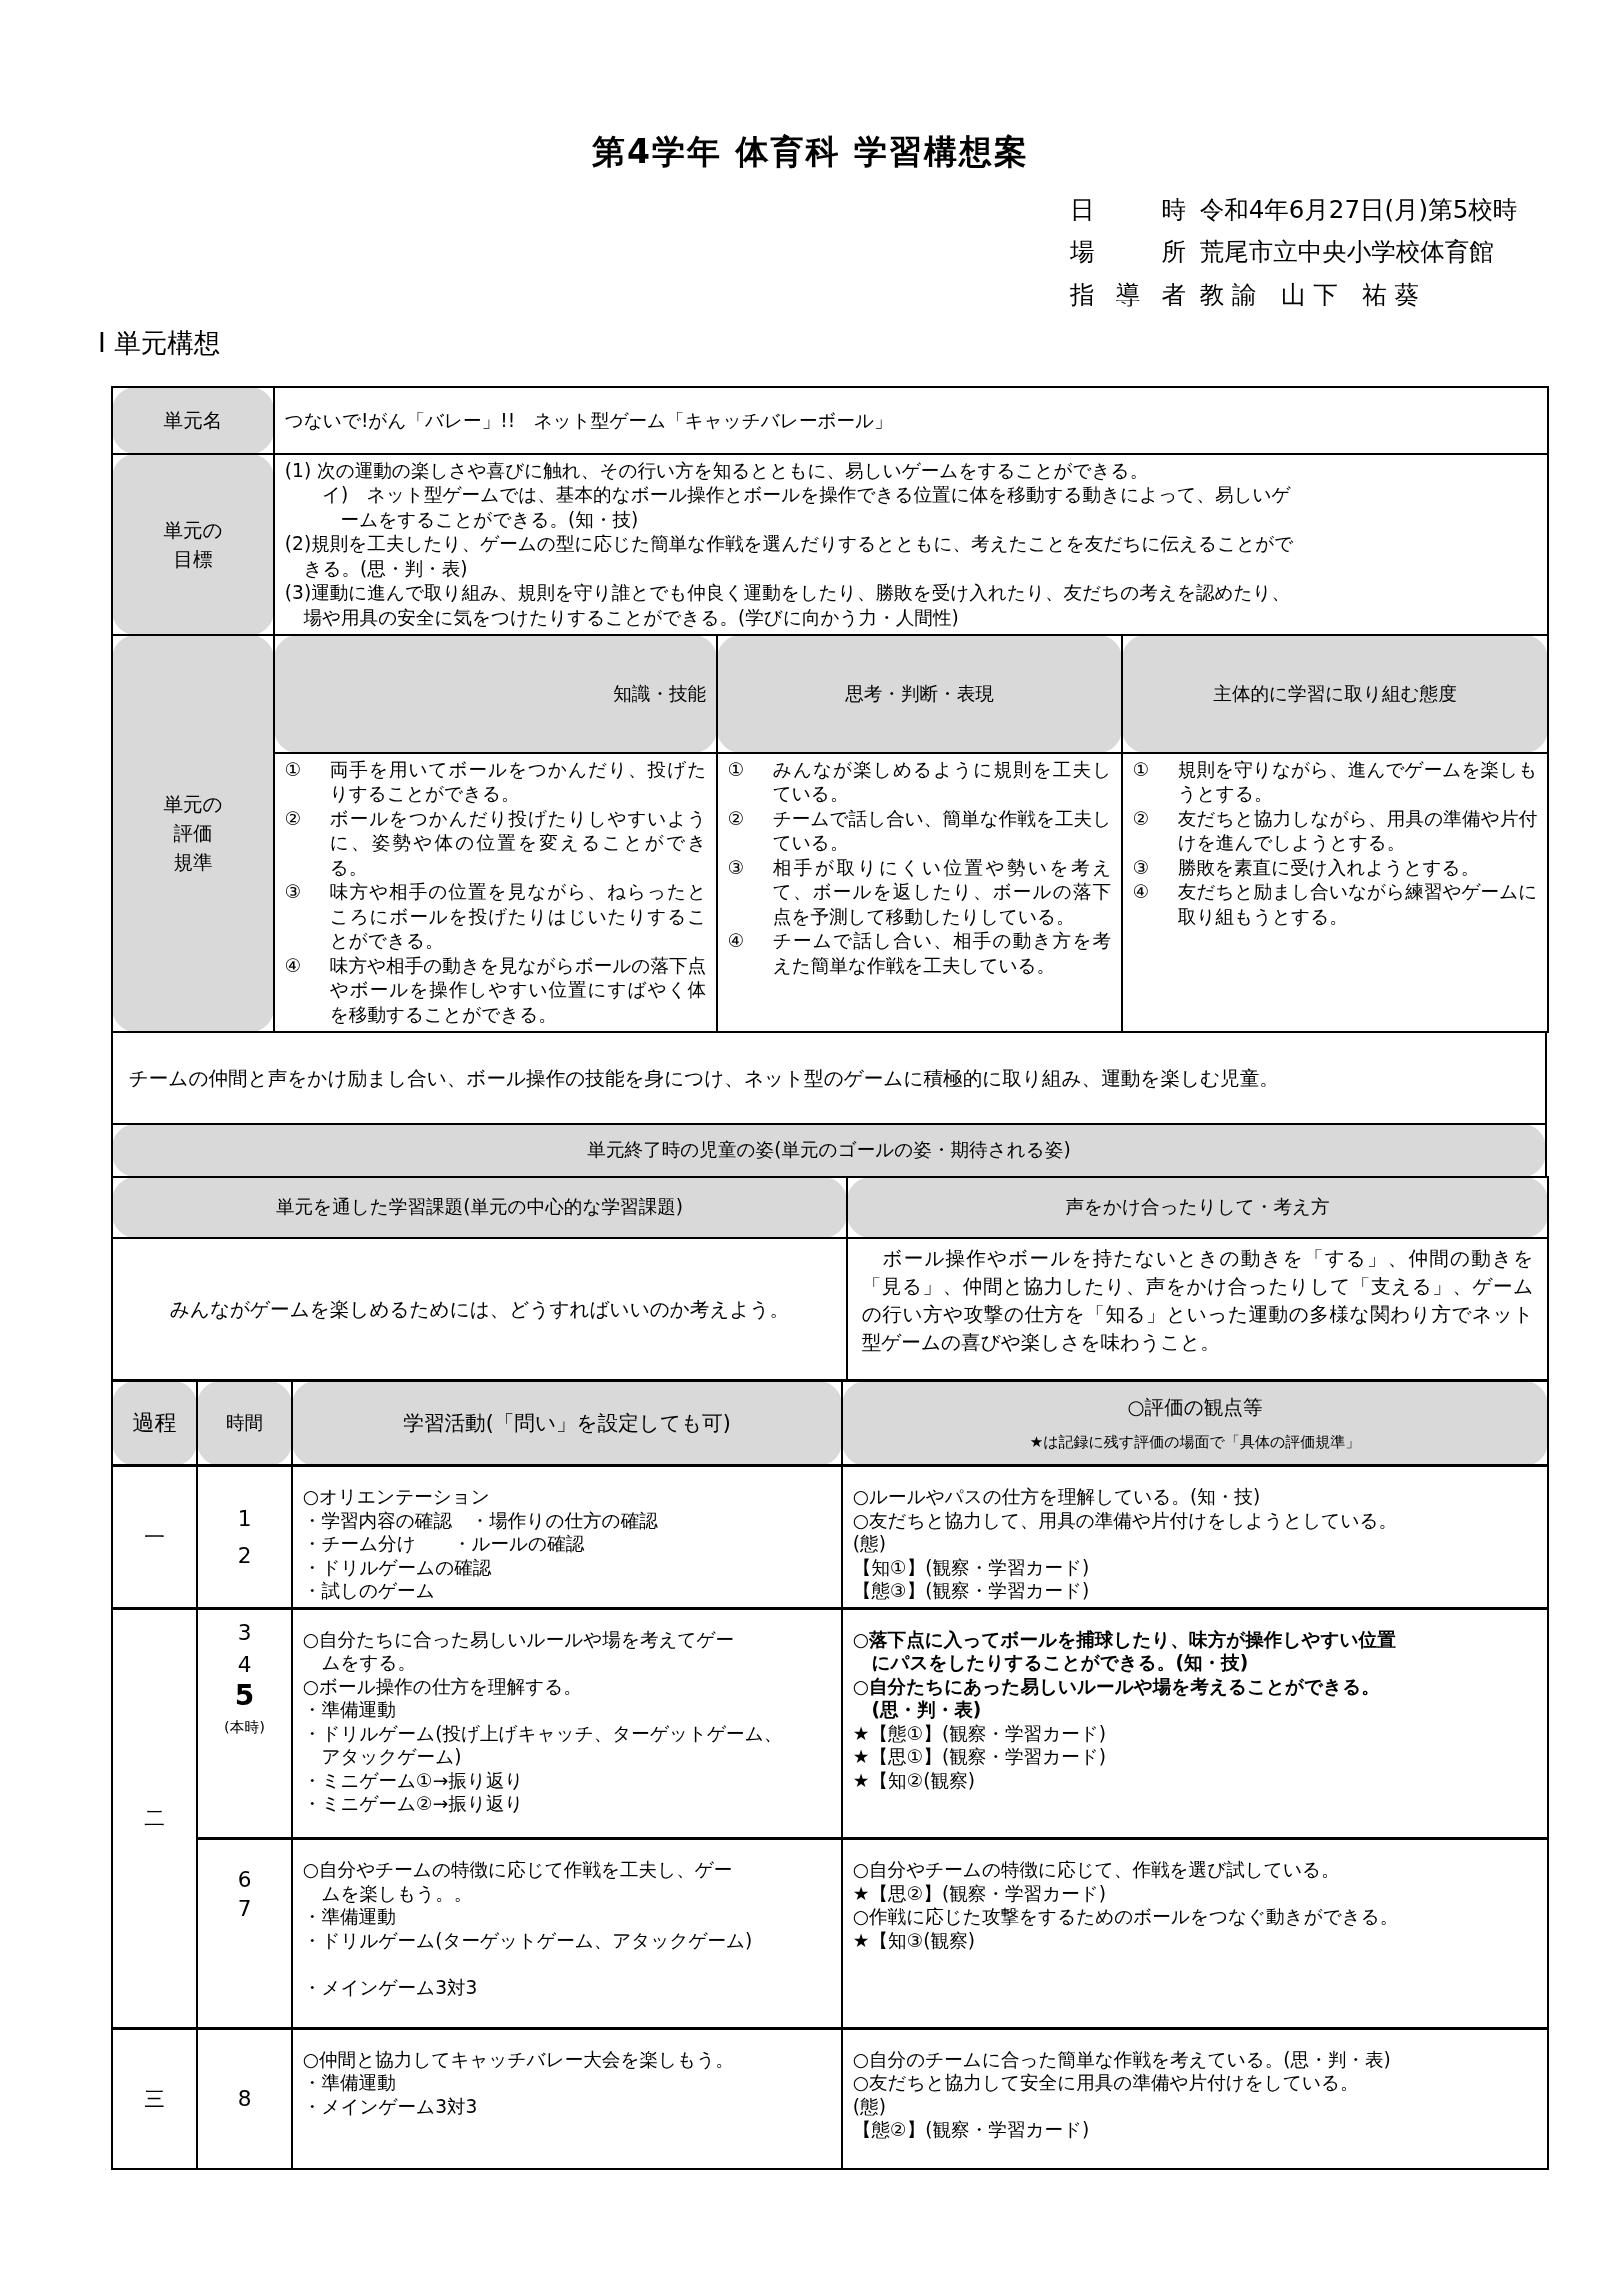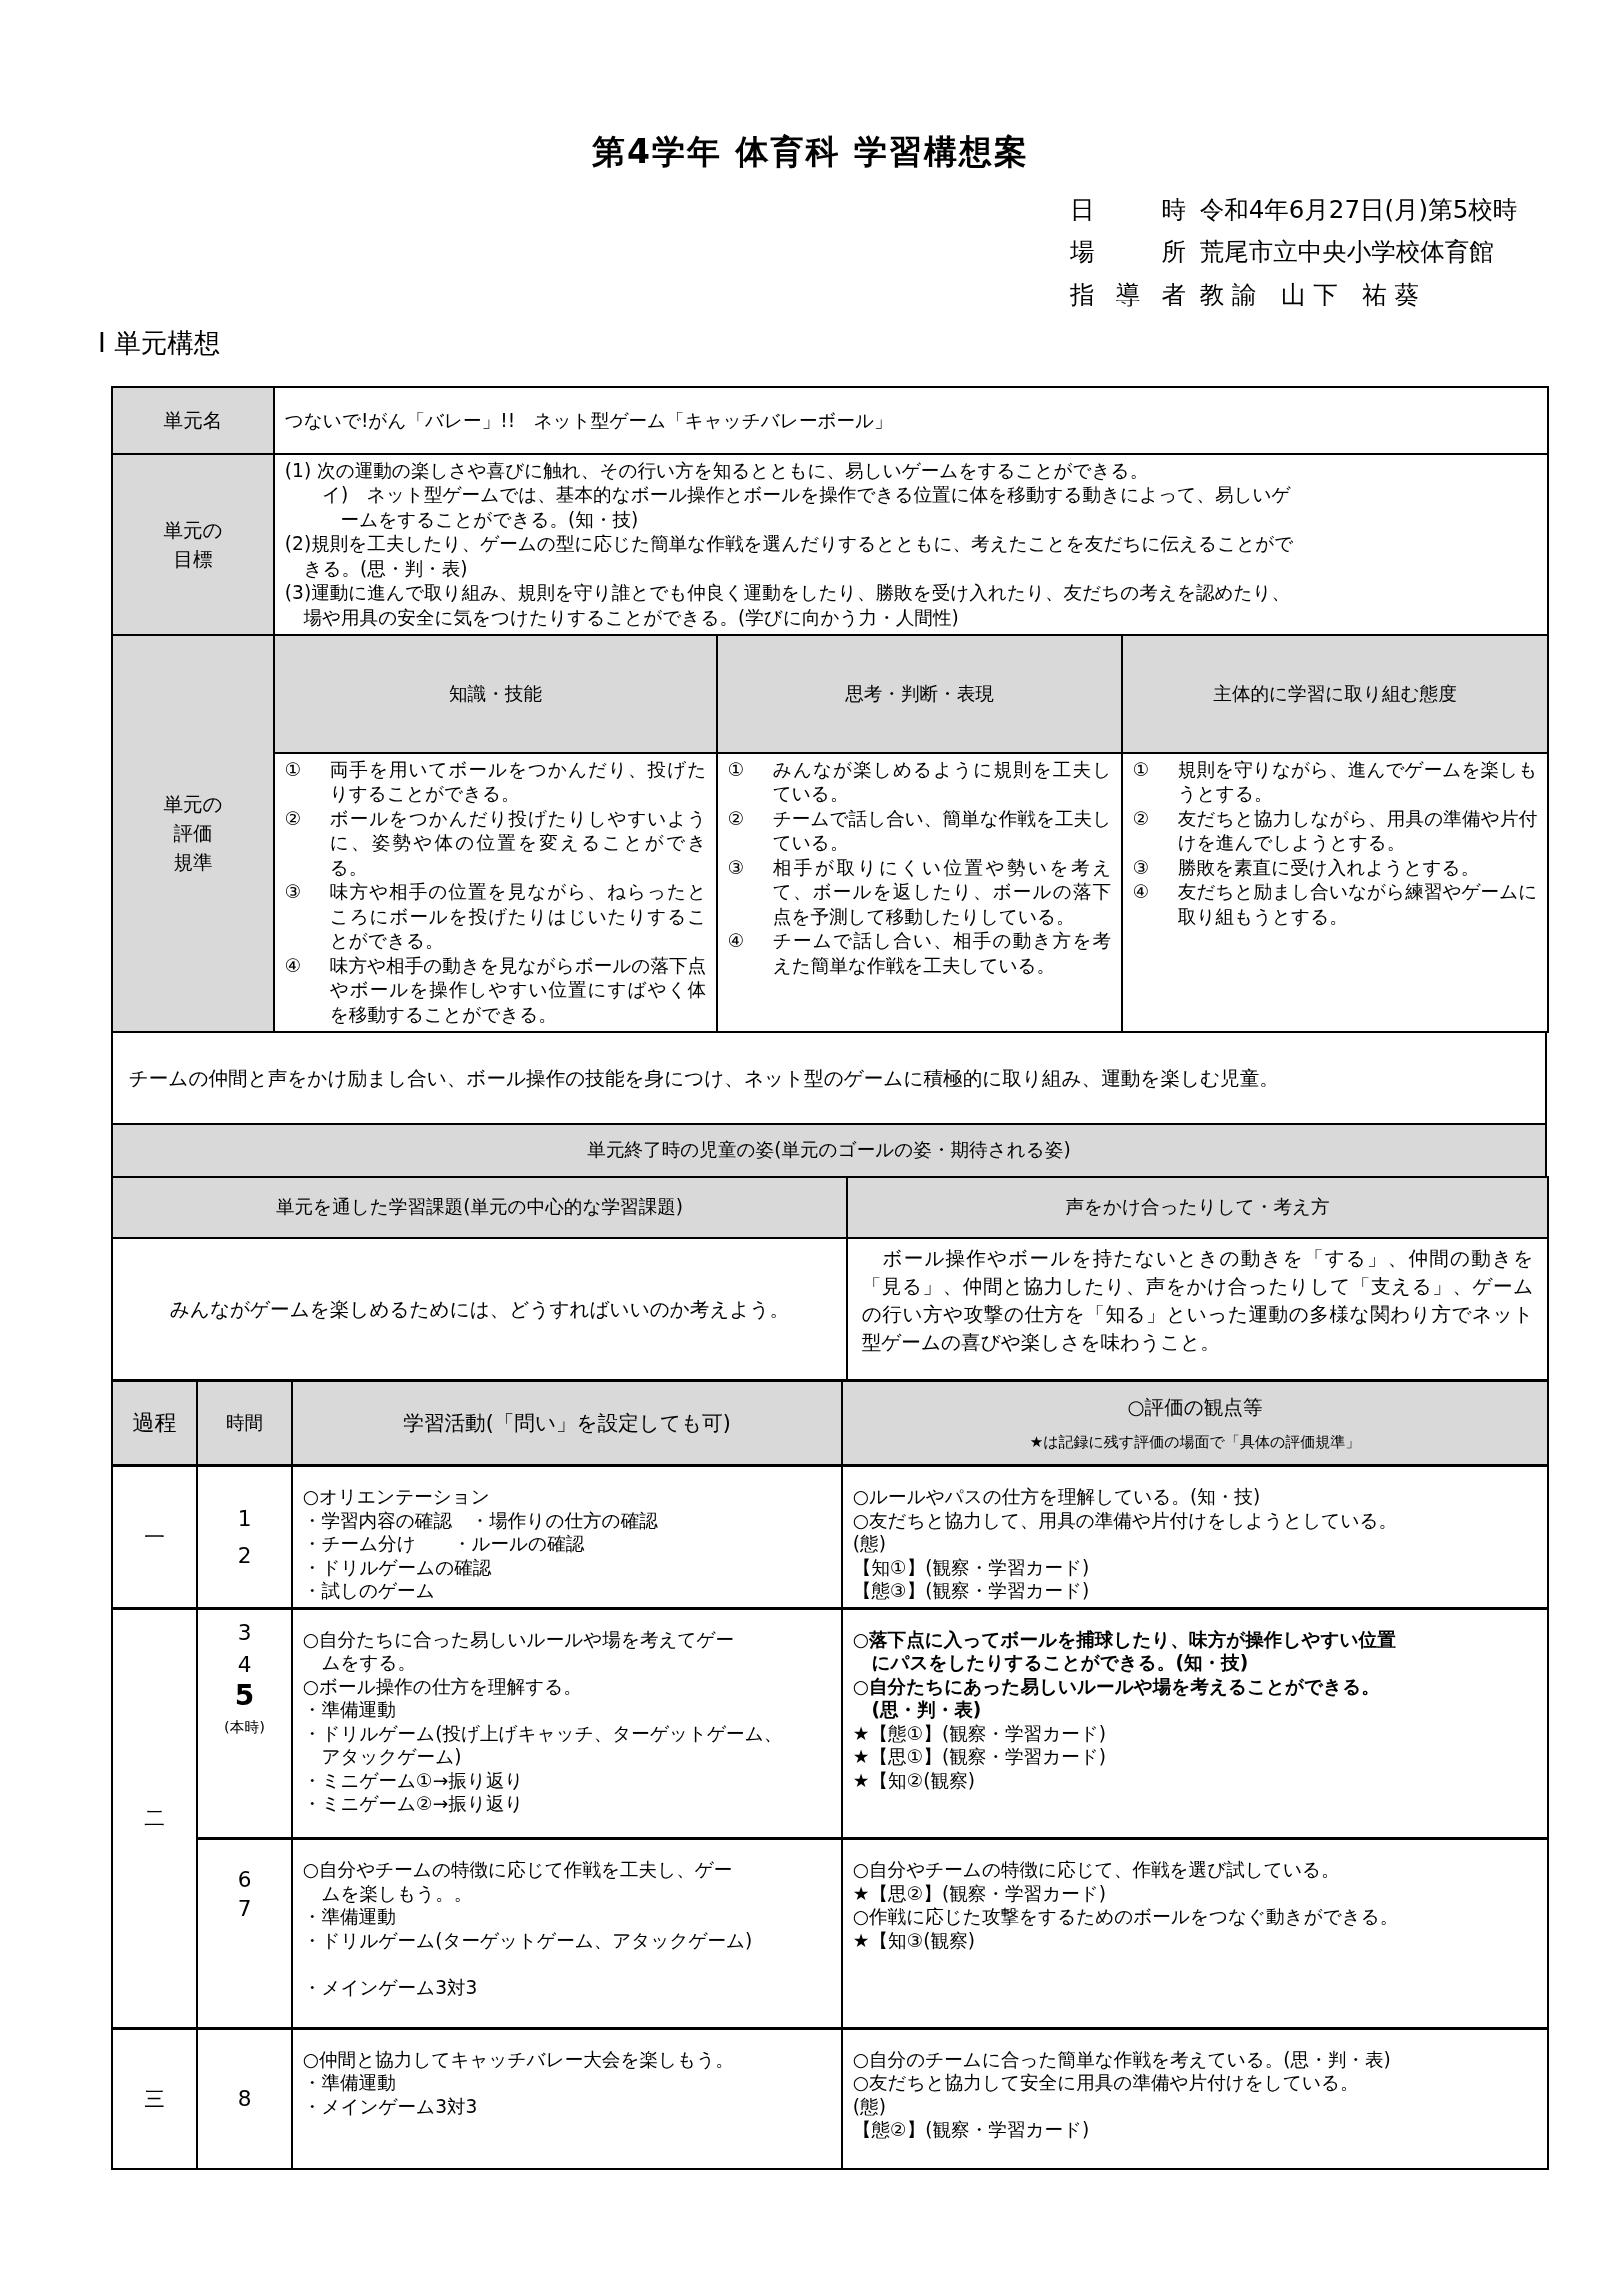--- a/index.html
+++ b/index.html
@@ -13,27 +13,27 @@
     text-align:center;padding-top:86px;font-size:33px;font-weight:bold;letter-spacing:2px;
   }
   .meta{width:461px;margin:19.6px 90px 0 auto;font-size:24.5px;}
   .meta-row{display:flex;margin-bottom:13.7px;line-height:29px;}
   .meta-label{display:inline-block;width:116px;text-align:justify;text-align-last:justify;flex:0 0 116px;}
   .meta-value{flex:1;padding-left:13.7px;white-space:nowrap;}
   .sec{font-size:26.5px;margin:15.7px 0 25.5px 98px;}
   table.t{border-collapse:collapse;table-layout:fixed;width:1436px;margin-left:111px;background:#fff;}
   table.stack{margin-top:-2px;}
   td{border:2px solid #000;padding:3.9px 9.8px;font-size:18.6px;vertical-align:middle;word-break:break-all;}
-  .fill{background:#d9d9d9;}
+  .fill{background:#d9d9d9;border-radius:24px;}
   .center{text-align:center;}
   .vtop{vertical-align:top;}
   .line{min-height:23.5px;line-height:23.5px;}
   .glines .line{line-height:24.5px;min-height:24.5px;}
   .h58{height:57px;}
-  .h110{height:108px;}
+  .h110{height:108px;text-align:right;}
   .h44{height:43px;}
   .h84{height:82px;}
   .h52{height:51px;}
   .h136{height:133px;}
   .h42{height:41px;}
   .labelcell{font-size:19.6px;}
   .labelcell .line{line-height:29px;min-height:29px;text-align:center;}
   .crit-item{display:flex;line-height:24.5px;}
   .crit-num{flex:0 0 45px;}
   .crit-text{flex:1;text-align:justify;}

